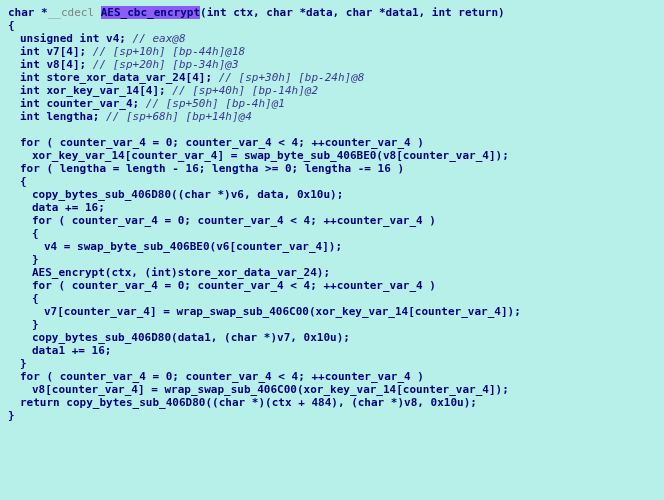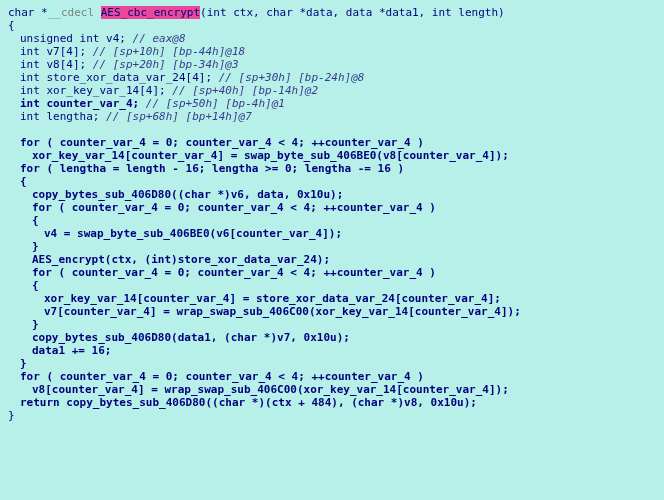--- a/index.html
+++ b/index.html
@@ -13,62 +13,62 @@
     background: #b7f0e8;
     font-family: "Lucida Console", Monaco, monospace;
     font-size: 11px;
     line-height: 13px;
     color: #000;
     padding: 6px 8px;
     box-sizing: border-box;
   }
   .ln { white-space: pre; height: 13px; }
   .kw   { color: #00007f; font-weight: bold; }   
-  .kw2  { color: #000080; }                      
+  .kw2  { color: #000080; font-weight: bold; }                      
   .gray { color: #808080; }
   .cmt  { color: #3a3a8f; font-style: italic; }
-  .hl   { background: #ec4899; }                 
+  .hl   { background: #8b5cf6; }                 
   .code { display: block; }
   .sp1 { display:inline-block; width:12px; }
   .sp2 { display:inline-block; width:24px; }
   .sp3 { display:inline-block; width:36px; }
 </style>
 </head>
 <body>
 
 <div class="code">
 
-<div class="ln"><span class="kw2">char *</span><span class="gray">__cdecl </span><span class="kw2 hl">AES_cbc_encrypt</span><span class="kw2">(int ctx, char *data, data *data1, int length)</span></div>
+<div class="ln"><span class="kw2">char *</span><span class="gray">__cdecl </span><span class="kw2 hl">AES_cbc_encrypt</span><span class="kw2">(int ctx, char *data, char *data1, int return)</span></div>
 <div class="ln kw2">{</div>
 
 <div class="ln"><span class="sp1"></span><span class="kw2">unsigned int v4; </span><span class="cmt">// eax@8</span></div>
 <div class="ln"><span class="sp1"></span><span class="kw2">int v7[4]; </span><span class="cmt">// [sp+10h] [bp-44h]@18</span></div>
 <div class="ln"><span class="sp1"></span><span class="kw2">int v8[4]; </span><span class="cmt">// [sp+20h] [bp-34h]@3</span></div>
 <div class="ln"><span class="sp1"></span><span class="kw2">int store_xor_data_var_24[4]; </span><span class="cmt">// [sp+30h] [bp-24h]@8</span></div>
 <div class="ln"><span class="sp1"></span><span class="kw2">int xor_key_var_14[4]; </span><span class="cmt">// [sp+40h] [bp-14h]@2</span></div>
 <div class="ln"><span class="sp1"></span><span class="kw">int counter_var_4; </span><span class="cmt">// [sp+50h] [bp-4h]@1</span></div>
-<div class="ln"><span class="sp1"></span><span class="kw2">int lengtha; </span><span class="cmt">// [sp+68h] [bp+14h]@7</span></div>
+<div class="ln"><span class="sp1"></span><span class="kw2">int lengtha; </span><span class="cmt">// [sp+68h] [bp+14h]@4</span></div>
 
 <div class="ln"> </div>
 
 <div class="ln kw"><span class="sp1"></span><span>for ( counter_var_4 = 0; counter_var_4 &lt; 4; ++counter_var_4 )</span></div>
 <div class="ln kw"><span class="sp2"></span><span>xor_key_var_14[counter_var_4] = swap_byte_sub_406BE0(v8[counter_var_4]);</span></div>
 <div class="ln kw"><span class="sp1"></span><span>for ( lengtha = length - 16; lengtha &gt;= 0; lengtha -= 16 )</span></div>
 <div class="ln kw"><span class="sp1"></span><span>{</span></div>
 
 <div class="ln kw"><span class="sp2"></span><span>copy_bytes_sub_406D80((char *)v6, data, 0x10u);</span></div>
+<div class="ln kw"><span class="sp2"></span><span>data += 16;</span></div>
 <div class="ln kw"><span class="sp2"></span><span>for ( counter_var_4 = 0; counter_var_4 &lt; 4; ++counter_var_4 )</span></div>
 <div class="ln kw"><span class="sp2"></span><span>{</span></div>
 <div class="ln kw"><span class="sp3"></span><span>v4 = swap_byte_sub_406BE0(v6[counter_var_4]);</span></div>
 <div class="ln kw"><span class="sp2"></span><span>}</span></div>
 
 <div class="ln kw"><span class="sp2"></span><span>AES_encrypt(ctx, (int)store_xor_data_var_24);</span></div>
 <div class="ln kw"><span class="sp2"></span><span>for ( counter_var_4 = 0; counter_var_4 &lt; 4; ++counter_var_4 )</span></div>
 <div class="ln kw"><span class="sp2"></span><span>{</span></div>
-<div class="ln kw"><span class="sp3"></span><span>xor_key_var_14[counter_var_4] = store_xor_data_var_24[counter_var_4];</span></div>
 <div class="ln kw"><span class="sp3"></span><span>v7[counter_var_4] = wrap_swap_sub_406C00(xor_key_var_14[counter_var_4]);</span></div>
 <div class="ln kw"><span class="sp2"></span><span>}</span></div>
 
 <div class="ln kw"><span class="sp2"></span><span>copy_bytes_sub_406D80(data1, (char *)v7, 0x10u);</span></div>
 <div class="ln kw"><span class="sp2"></span><span>data1 += 16;</span></div>
 <div class="ln kw"><span class="sp1"></span><span>}</span></div>
 
 <div class="ln kw"><span class="sp1"></span><span>for ( counter_var_4 = 0; counter_var_4 &lt; 4; ++counter_var_4 )</span></div>
 <div class="ln kw"><span class="sp2"></span><span>v8[counter_var_4] = wrap_swap_sub_406C00(xor_key_var_14[counter_var_4]);</span></div>
 <div class="ln kw"><span class="sp1"></span><span>return copy_bytes_sub_406D80((char *)(ctx + 484), (char *)v8, 0x10u);</span></div>

